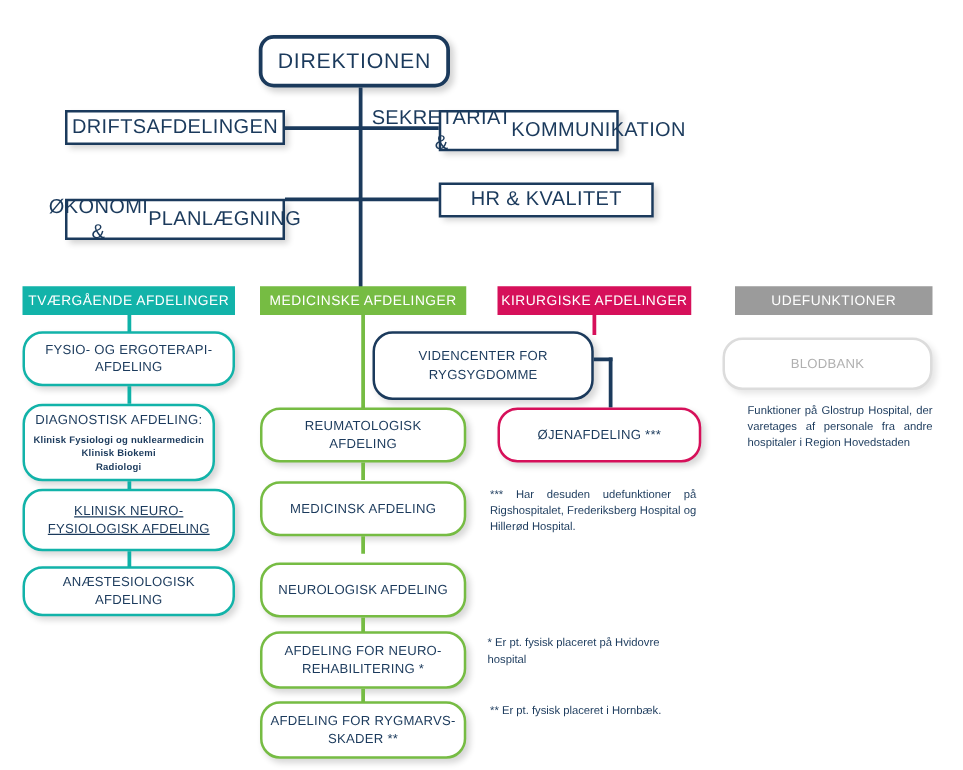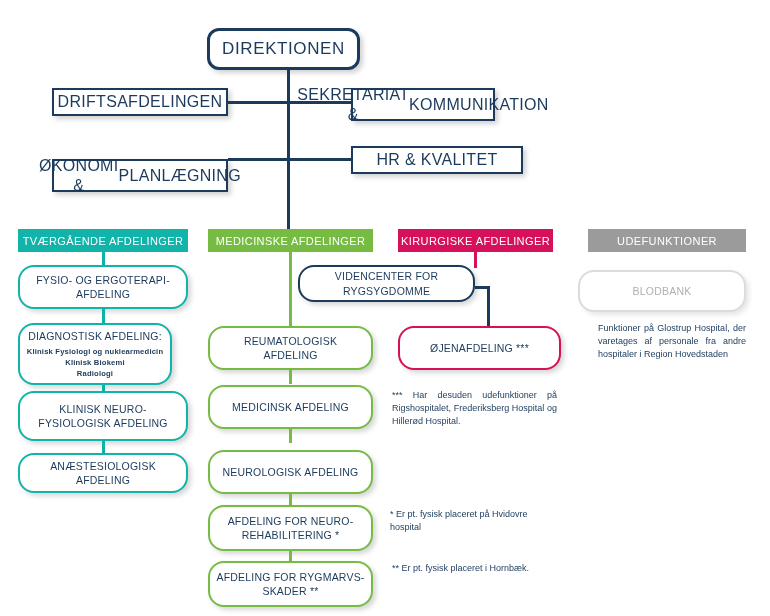--- a/index.html
+++ b/index.html
@@ -174,21 +174,21 @@
   <div class="box-dept dept-teal" style="left:18px; top:323px; width:154px; height:62px;">
     <span class="dept-title">DIAGNOSTISK AFDELING:</span>
     <span class="dept-subs">
       <span class="sub-line">Klinisk Fysiologi og nuklearmedicin</span>
       <span class="sub-line">Klinisk Biokemi</span>
       <span class="sub-line">Radiologi</span>
     </span>
   </div>
   <div class="line line-v line-teal" style="left:102px; top:385px; height:14px;"></div>
 
-  <div class="box-dept dept-teal" style="left:18px; top:391px; width:170px; height:50px;">
+  <div class="box-dept dept-teal" style="left:18px; top:391px; width:170px; height:50px;text-decoration:underline;">
     <span class="dept-title">KLINISK NEURO-</span>
     <span class="dept-title">FYSIOLOGISK AFDELING</span>
   </div>
   <div class="line line-v line-teal" style="left:102px; top:441px; height:14px;"></div>
 
   <div class="box-dept dept-teal" style="left:18px; top:453px; width:170px; height:40px;">
     <span class="dept-title">ANÆSTESIOLOGISK AFDELING</span>
   </div>
 
   <div class="line line-v line-green" style="left:289px; top:252px; height:78px;"></div>
@@ -213,21 +213,21 @@
     <span class="dept-title">AFDELING FOR NEURO-</span>
     <span class="dept-title">REHABILITERING *</span>
   </div>
   <div class="line line-v line-green" style="left:289px; top:551px; height:12px;"></div>
 
   <div class="box-dept dept-green" style="left:208px; top:561px; width:165px; height:46px;">
     <span class="dept-title">AFDELING FOR RYGMARVS-</span>
     <span class="dept-title">SKADER **</span>
   </div>
 
-  <div class="box-dept dept-navy" style="left:298px; top:265px; width:177px; height:37px;">
+  <div class="box-dept dept-navy" style="left:298px; top:265px; width:177px; height:55px;">
     <span class="dept-title">VIDENCENTER FOR</span>
     <span class="dept-title">RYGSYGDOMME</span>
   </div>
   <div class="line line-h" style="left:475px; top:286px; width:15px;"></div>
   <div class="line line-v" style="left:487px; top:286px; height:40px;"></div>
 
   <div class="line line-v line-pink" style="left:474px; top:252px; height:16px;"></div>
 
   <div class="box-dept dept-gray" style="left:578px; top:270px; width:168px; height:42px;">
     <span class="dept-title">BLODBANK</span>

